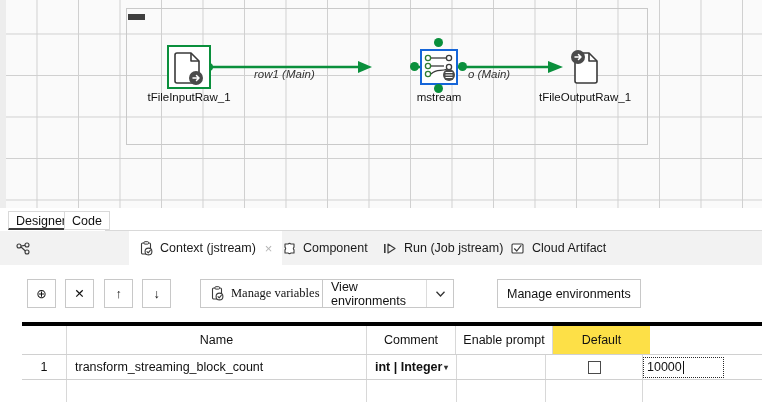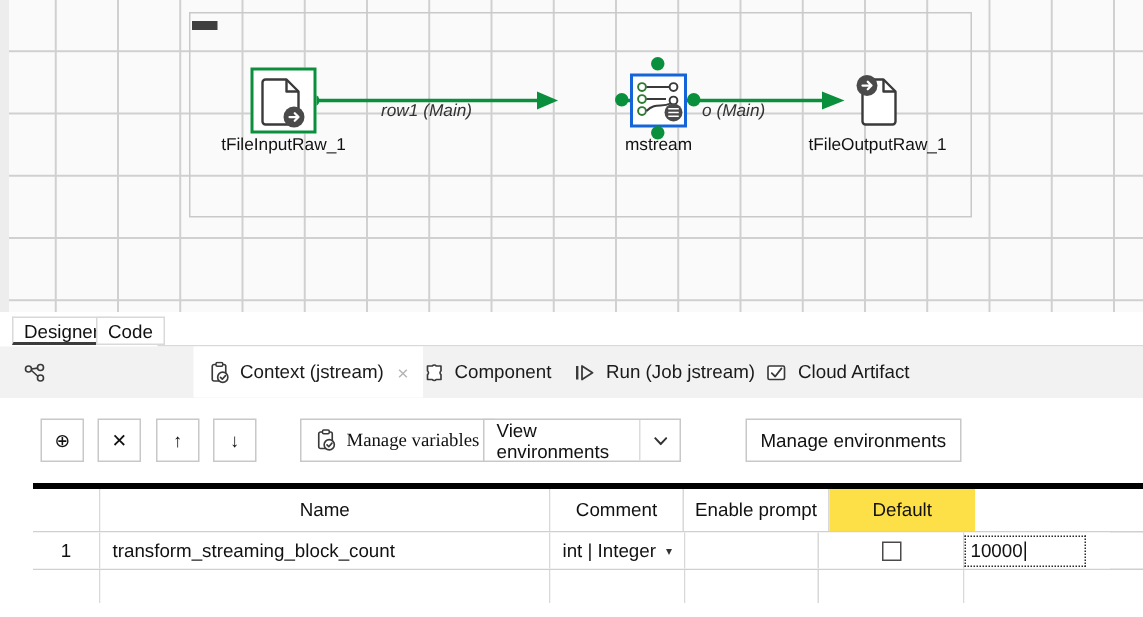--- a/index.html
+++ b/index.html
@@ -309,21 +309,21 @@
         <div class="th" style="width:45px;"></div>
         <div class="th" style="width:300px;">Name</div>
         <div class="th" style="width:89px;text-align:center;">Comment</div>
         <div class="th" style="width:97px;">Enable prompt</div>
         <div class="th selcol" style="width:97px;border-right:none;">Default</div>
       </div>
 
       <div class="tbl-row trow">
         <div class="td num" style="width:45px;">1</div>
         <div class="td" style="width:300px;">transform_streaming_block_count</div>
-        <div class="td" style="width:90px;">
+        <div class="td" style="width:90px;font-weight:bold;">
           <span class="typecell">
             <span>int | Integer</span>
             <span class="caret">▾</span>
           </span>
         </div>
         <div class="td" style="width:89px;"></div>
         <div class="td ctr" style="width:97px;">
           <span class="chk"></span>
         </div>
         <div class="td" style="width:97px;border-right:none;">

